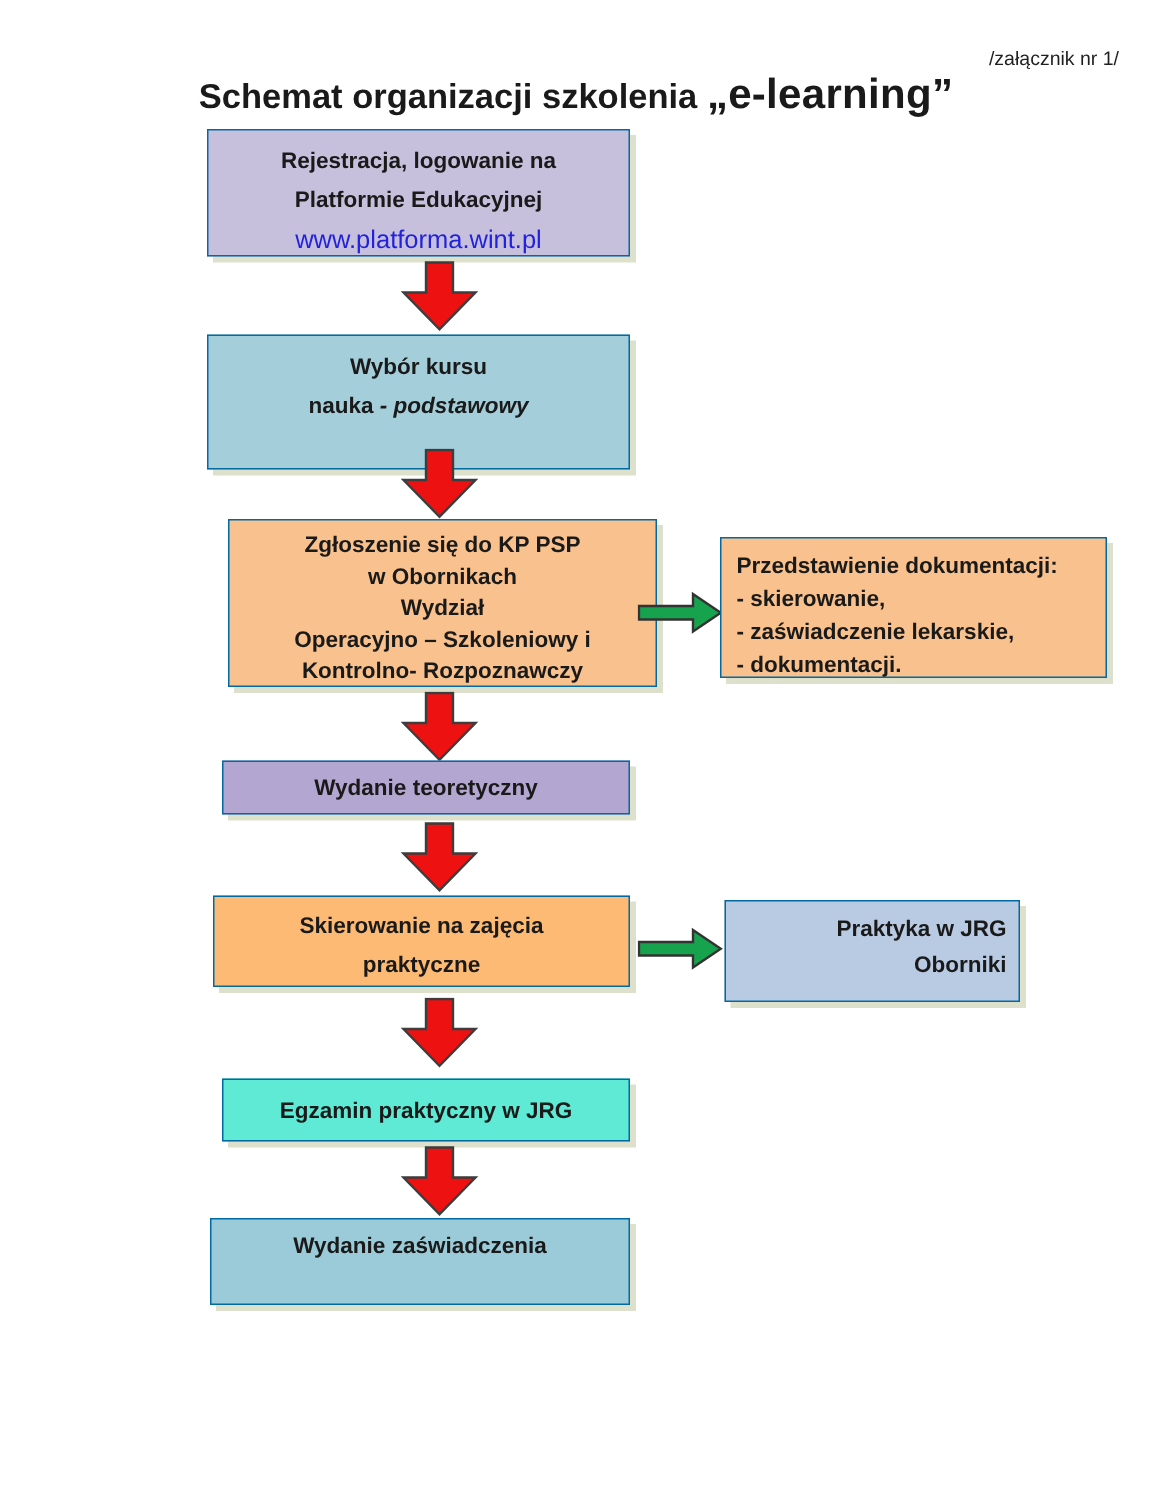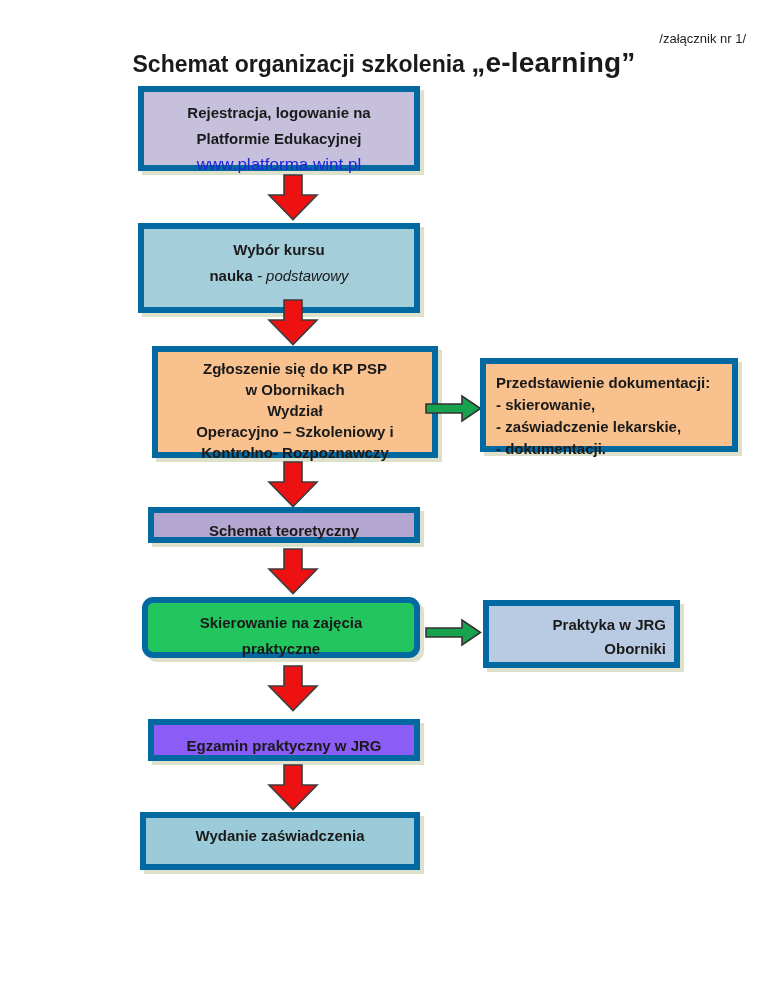--- a/index.html
+++ b/index.html
@@ -4,38 +4,38 @@
 <style>
   html,body{margin:0;padding:0;background:#ffffff;}
   #page{position:relative;width:768px;height:994px;background:#ffffff;overflow:hidden;
         font-family:"Liberation Sans",sans-serif;color:#1a1a1a;}
 
   .note{position:absolute;top:31px;right:22px;font-size:13px;color:#1f1f1f;}
   .title{position:absolute;top:47px;left:0;width:768px;text-align:center;font-weight:bold;}
   .title .t1{font-size:23px;}
   .title .t2{font-size:28px;letter-spacing:.2px;}
 
-  .fbox{position:absolute;border:6px solid #0369a1;box-shadow:4px 4px 0 #dde1cb;
+  .fbox{position:absolute;border:1px solid #0369a1;box-shadow:4px 4px 0 #dde1cb;
         box-sizing:border-box;text-align:center;font-weight:bold;font-size:15px;}
   .fbox .ln{display:block;}
 
   .bg-lavender{background:#c7c0dc;}
   .bg-teal{background:#a4ceda;}
   .bg-orange{background:#f8c18d;}
   .bg-purple{background:#b3a6d0;}
-  .bg-blue{background:#22c55e;border-radius:11px;}
+  .bg-blue{background:#fdba74;}
   .bg-blueside{background:#b9cbe3;}
-  .bg-pink{background:#8b5cf6;}
+  .bg-pink{background:#5eead4;}
   .bg-teal2{background:#9bcbd8;}
 
   .box-registration{left:138px;top:86px;width:282px;height:85px;padding-top:8px;line-height:26px;}
   .link{color:#2222dd;font-weight:normal;font-size:17px;}
 
   .box-course{left:138px;top:223px;width:282px;height:90px;padding-top:8px;line-height:26px;}
-  .italic{font-style:italic;font-weight:normal;}
+  .italic{font-style:italic;font-weight:bold;}
 
   .box-application{left:152px;top:346px;width:286px;height:112px;padding-top:6px;line-height:21px;}
 
   .box-documentation{left:480px;top:358px;width:258px;height:94px;text-align:left;
                      padding:8px 8px 0 10px;line-height:22px;}
 
   .box-theory{left:148px;top:507px;width:272px;height:36px;padding-top:8px;line-height:20px;}
 
   .box-referral{left:142px;top:597px;width:278px;height:61px;padding-top:7px;line-height:26px;}
 
@@ -101,21 +101,21 @@
     <span class="ln">- skierowanie,</span>
     <span class="ln">- zaświadczenie lekarskie,</span>
     <span class="ln">- dokumentacji.</span>
   </div>
 
   <svg class="arrow-down ad3" viewBox="0 0 52 47">
     <path d="M17 1 H35 V21 H50 L26 45.5 L2 21 H17 Z" stroke="#3d3d3d" stroke-width="1.6" fill="#ee1111"></path>
   </svg>
 
   <div class="fbox bg-purple box-theory">
-    <span class="ln">Schemat teoretyczny</span>
+    <span class="ln">Wydanie teoretyczny</span>
   </div>
 
   <svg class="arrow-down ad4" viewBox="0 0 52 47">
     <path d="M17 1 H35 V21 H50 L26 45.5 L2 21 H17 Z" stroke="#3d3d3d" stroke-width="1.6" fill="#ee1111"></path>
   </svg>
 
   <div class="fbox bg-blue box-referral">
     <span class="ln">Skierowanie na zajęcia</span>
     <span class="ln">praktyczne</span>
   </div>

